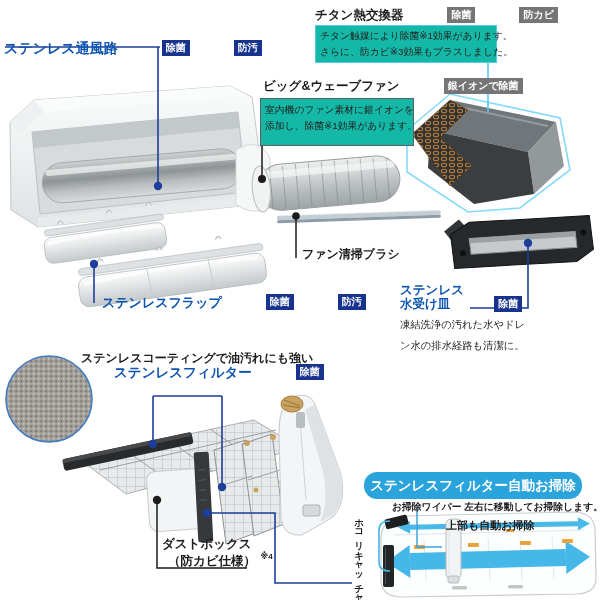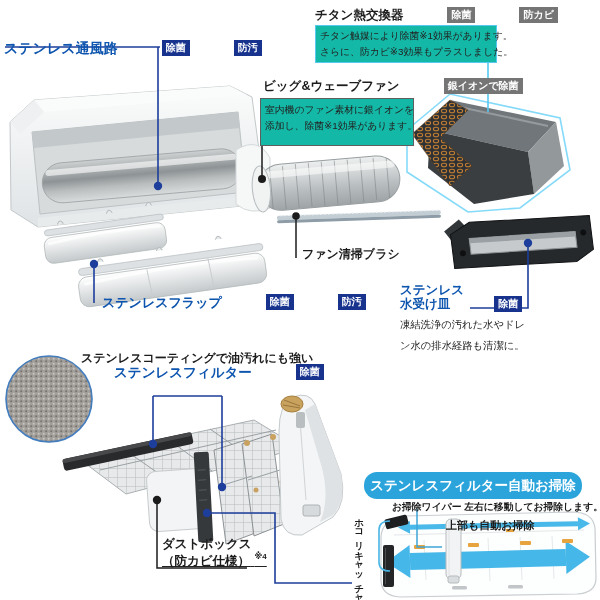--- a/index.html
+++ b/index.html
@@ -275,21 +275,21 @@
     <div>ン水の排水経路も清潔に。</div>
   </div>
 
   <div class="abs t-black" style="left:81px;top:350px;font-size:12px;">ステンレスコーティングで油汚れにも強い</div>
   <div class="abs row" style="left:81px;top:364px;">
     <span class="t-blue" style="font-size:13.5px;padding-left:33px;">ステンレスフィルター</span>
     <span class="badge b-navy">除菌</span>
   </div>
 
   <div class="abs t-black" style="left:162px;top:536px;font-size:12.5px;">ダストボックス</div>
-  <div class="abs" style="left:162px;top:551px;text-decoration:underline;">
+  <div class="abs" style="left:168px;top:551px;">
     <span class="t-black" style="font-size:12.5px;">（防カビ仕様）</span>
     <span class="smallnote">※4</span>
   </div>
 
   <div class="pill" style="left:364px;top:472px;width:218px;height:27px;line-height:27px;">ステンレスフィルター自動お掃除</div>
   <div class="abs t-black" style="left:392px;top:501px;font-size:9.8px;">お掃除ワイパー 左右に移動してお掃除します。</div>
   <div class="abs t-black" style="left:446px;top:518px;font-size:11px;">上部も自動お掃除</div>
   <div class="abs t-black vtext" style="left:352px;top:512px;font-size:9.5px;height:88px;">ホコリキャッチャー</div>
 
 </div>

